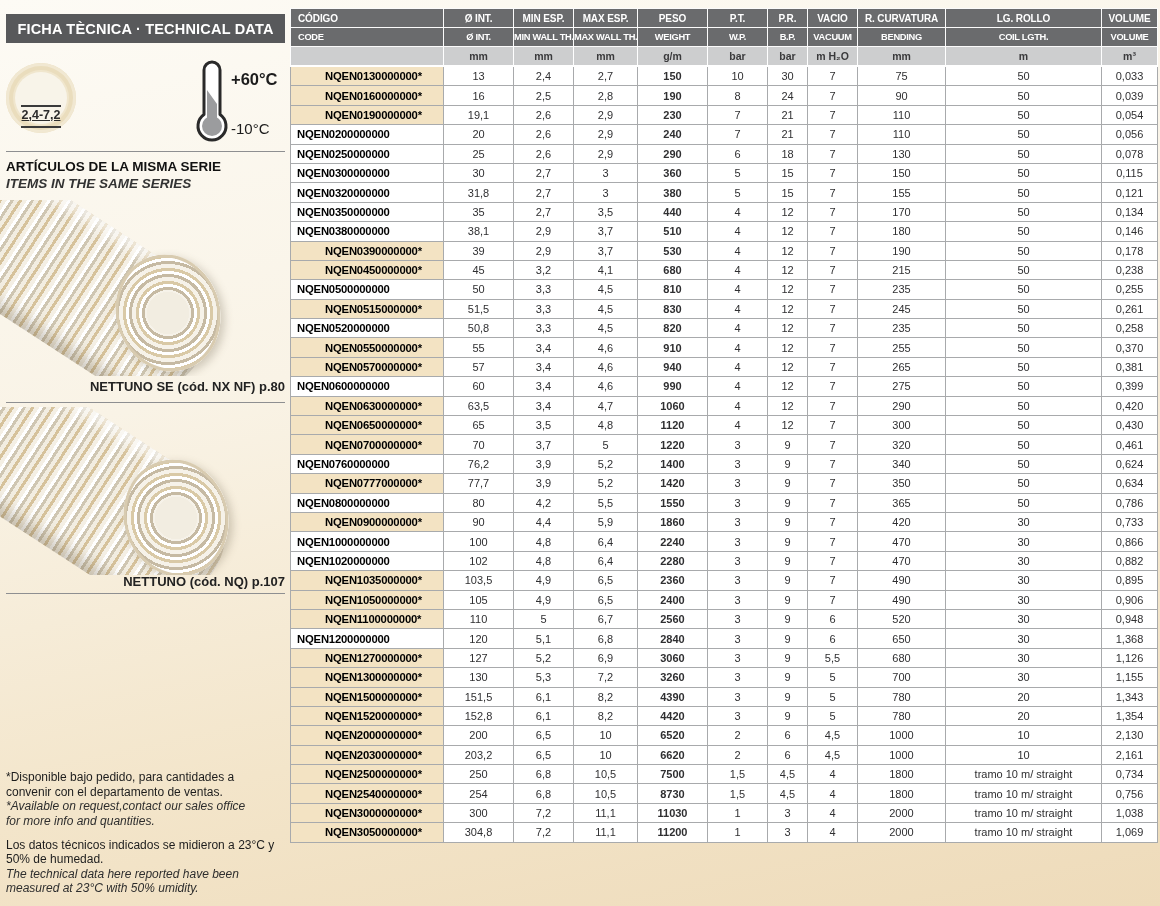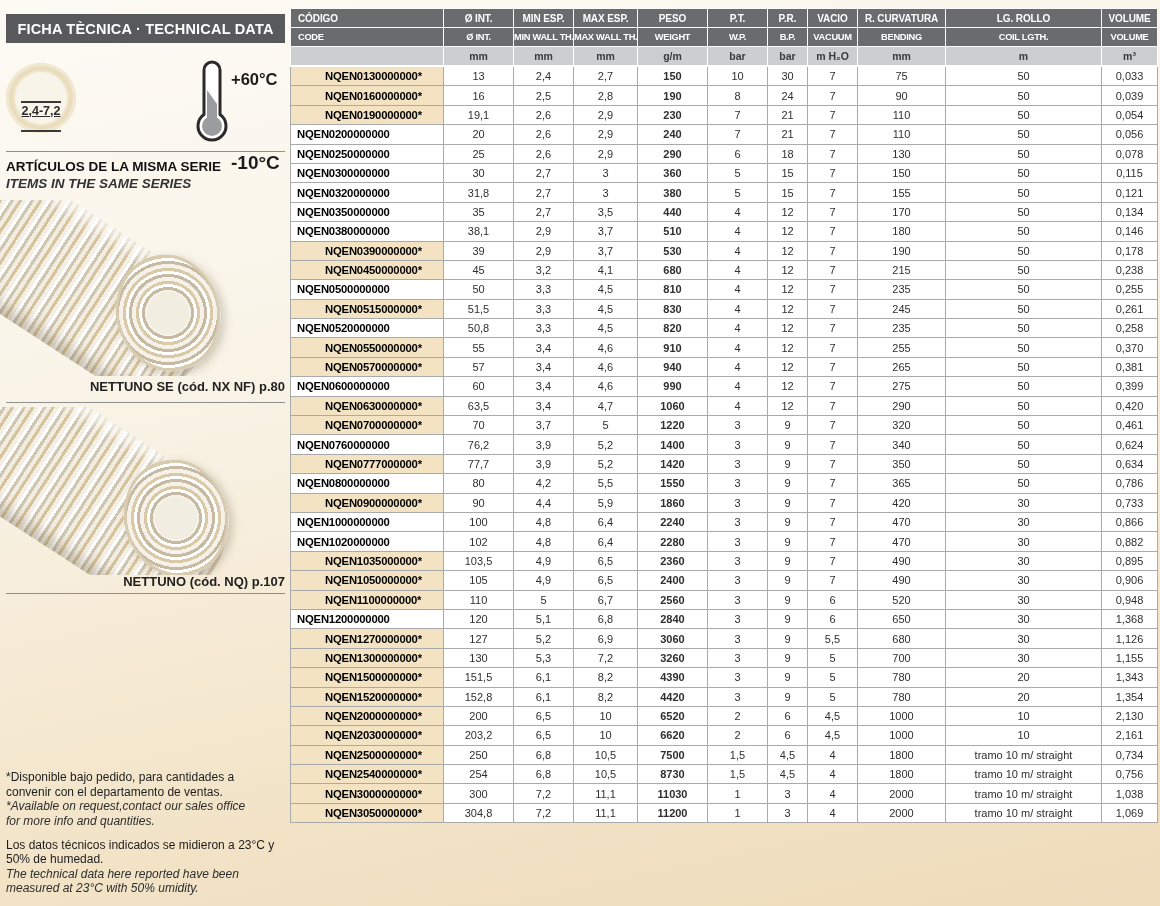--- a/index.html
+++ b/index.html
@@ -23,27 +23,27 @@
     position:absolute;left:6px;top:63px;width:70px;height:70px;border-radius:50%;
     background:#eaddbd;box-shadow:inset 0 0 0 3px #f1e8d2;
     display:flex;align-items:center;justify-content:center;
   }
   .badge-inner{
     width:52px;height:52px;border-radius:50%;background:#f8f4e9;
     box-shadow:0 0 0 2px #f0e6cd;
     display:flex;align-items:center;justify-content:center;
   }
   .badge-text{
-    font-weight:bold;font-size:12.5px;color:#2c2c2c;padding:1px 1px 12px 1px;
+    font-weight:bold;font-size:12.5px;color:#2c2c2c;padding:1px 1px 4px 1px;
     border-top:2px solid #3a3a3a;border-bottom:2px solid #3a3a3a;
     text-decoration:underline;white-space:nowrap;margin-top:36px;
   }
   .thermo-wrap{position:absolute;left:194px;top:60px;width:36px;height:84px;}
   .temp-max{position:absolute;left:231px;top:70px;font-weight:bold;font-size:16.5px;color:#1c1c1c;}
-  .temp-min{position:absolute;left:231px;top:120px;font-weight:bold;font-size:19px;color:#1c1c1c;margin-top:32px;}
+  .temp-min{position:absolute;left:231px;top:120px;font-weight:normal;font-size:15px;color:#1c1c1c;}
   .divider{position:absolute;left:6px;width:279px;border-top:1.5px solid #8e8f91;}
   .series-es{position:absolute;left:6px;top:159px;font-weight:bold;font-size:13.5px;color:#111;white-space:nowrap;}
   .series-en{position:absolute;left:6px;top:176px;font-weight:bold;font-style:italic;font-size:13.5px;color:#333;white-space:nowrap;}
 
   
   .hose{position:absolute;left:0;width:290px;overflow:hidden;}
   #hose1{top:200px;height:176px;}
   #hose2{top:407px;height:168px;}
   .hose-body{
     position:absolute;left:-84px;top:12px;width:306px;height:134px;border-radius:67px;
@@ -432,20 +432,33 @@
           <td>4,7</td>
           <td class="peso">1060</td>
           <td>4</td>
           <td>12</td>
           <td>7</td>
           <td>290</td>
           <td>50</td>
           <td>0,420</td>
         </tr>
         <tr>
+          <td class="code hl">NQEN0650000000*</td>
+          <td>65</td>
+          <td>3,5</td>
+          <td>4,8</td>
+          <td class="peso">1120</td>
+          <td>4</td>
+          <td>12</td>
+          <td>7</td>
+          <td>300</td>
+          <td>50</td>
+          <td>0,430</td>
+        </tr>
+        <tr>
           <td class="code hl">NQEN0700000000*</td>
           <td>70</td>
           <td>3,7</td>
           <td>5</td>
           <td class="peso">1220</td>
           <td>3</td>
           <td>9</td>
           <td>7</td>
           <td>320</td>
           <td>50</td>

